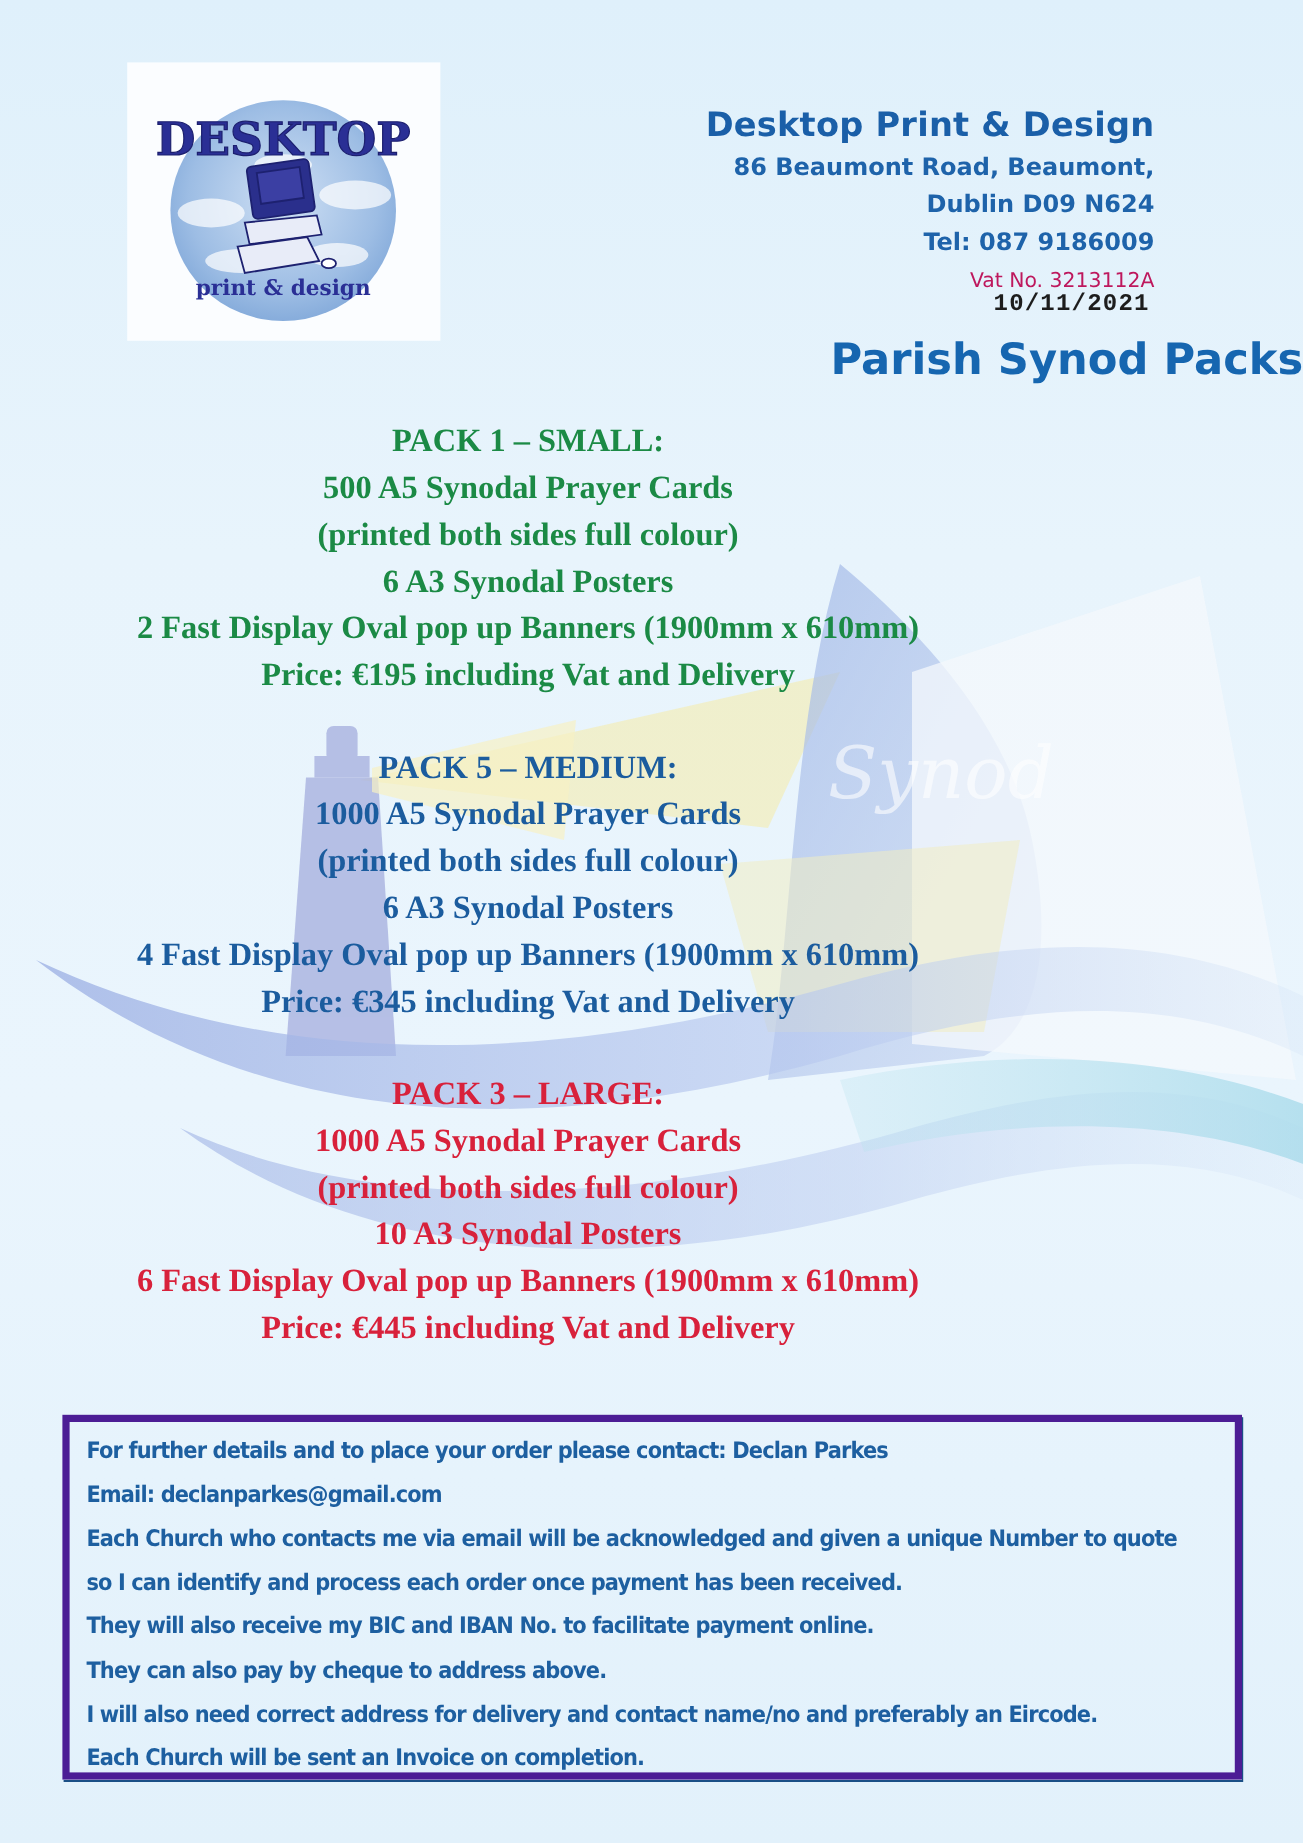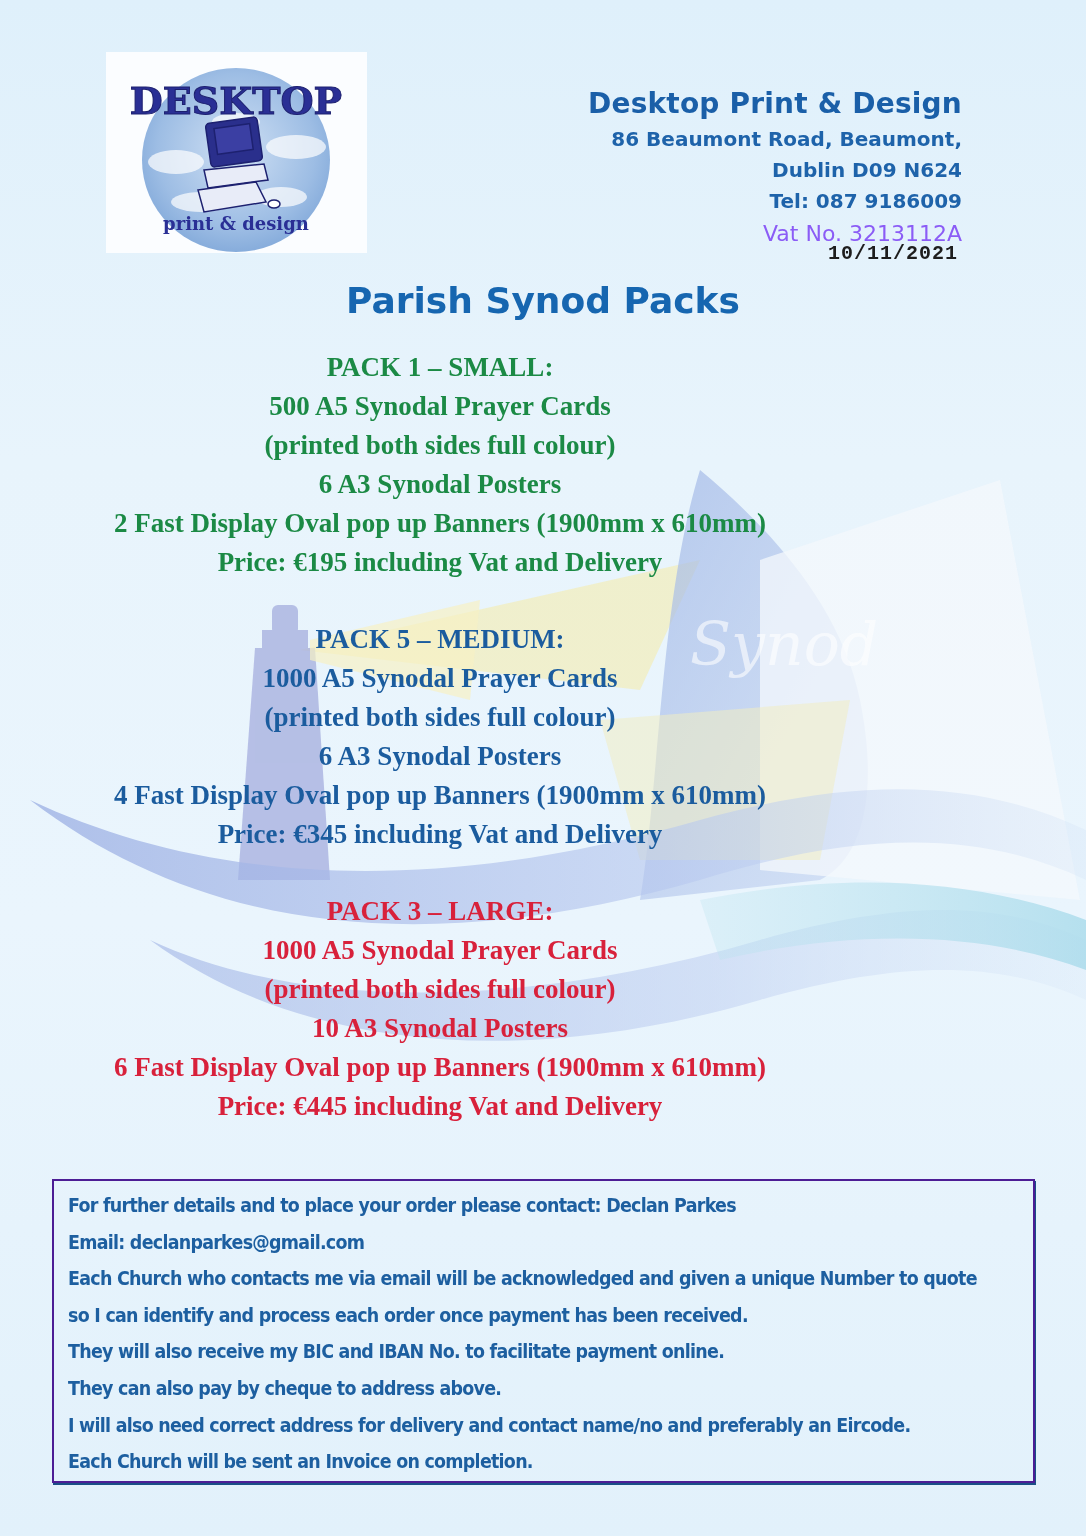--- a/index.html
+++ b/index.html
@@ -7,55 +7,55 @@
     body {
       position: relative;
       background: linear-gradient(180deg, #dff0fb 0%, #e8f4fc 30%, #eaf5fd 60%, #e2f1fb 100%);
       font-family: "Liberation Sans", sans-serif;
     }
     .bg-art { position: absolute; left: 0; top: 0; width: 1086px; height: 1536px; z-index: 0; }
     .page { position: relative; z-index: 1; width: 1086px; height: 1536px; }
 
     
     .logo {
-      position: absolute; left: 106px; top: 52px; width: 261px; height: 201px;
+      position: absolute; left: 106px; top: 52px; width: 261px; height: 232px;
       background: #fbfdff;
     }
     .logo svg { width: 100%; height: 100%; display: block; }
 
     
     .company {
       position: absolute; right: 124px; top: 44px; text-align: right;
       color: #1b5ea8; font-family: "DejaVu Sans", sans-serif;
     }
     .company .name { font-size: 28px; font-weight: bold; color: #1a5fa8; line-height: 40px; letter-spacing: 0.2px; margin-top: 40px; }
     .company .line { font-size: 20px; font-weight: bold; color: #1e63aa; line-height: 31px; }
-    .company .vat { font-size: 22px; font-weight: normal; color: #8b5cf6; line-height: 34px; }
+    .company .vat { font-size: 17px; font-weight: normal; color: #be185d; line-height: 34px; }
     .date {
       position: absolute; right: 128px; top: 242px;
       font-family: Liberation Mono, monospace; font-weight: bold; font-size: 20px; color: #1d1d1d; letter-spacing: 1px;
     }
 
     .title {
-      position: absolute; left: 0; width: 1086px; top: 280px; text-align: center;
+      position: absolute; left: 0; width: 1086px; top: 280px; text-align: right;
       font-family: "DejaVu Sans", sans-serif; font-weight: bold; font-size: 36px; color: #1666b0;
     }
 
     .pack {
       position: absolute; left: 0; width: 880px; text-align: center;
       font-family: "Liberation Serif", serif; font-weight: bold; font-size: 27px; line-height: 39px;
     }
     .pack .line { display: block; white-space: nowrap; }
     .pack-1 { top: 348px; color: #1b8a45; }
     .pack-2 { top: 620px; color: #1b5c9e; }
     .pack-3 { top: 892px; color: #d8213b; }
 
     .contact-box {
       position: absolute; left: 52px; top: 1179px; width: 983px; height: 304px;
-      border: 2px solid #4c1d95;
+      border: 6px solid #4c1d95;
       box-shadow: 1px 2px 0 #1a4f86;
       padding: 6px 0 0 14px;
       font-family: "DejaVu Sans", sans-serif; font-weight: bold; color: #1d5fa0;
       font-size: 19px; line-height: 36.6px; letter-spacing: -0.8px;
     }
     .contact-box .line { display: block; white-space: nowrap; transform: scaleX(0.92); transform-origin: left center; }
   </style>
 </head>
 <body>
 

